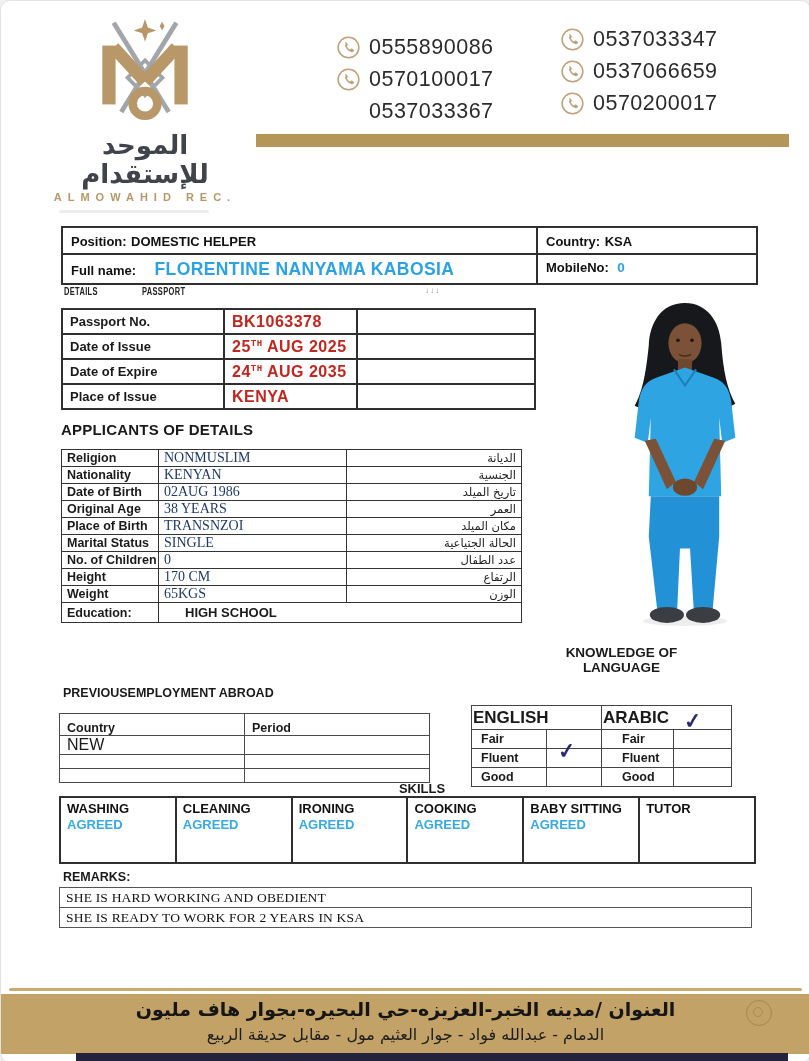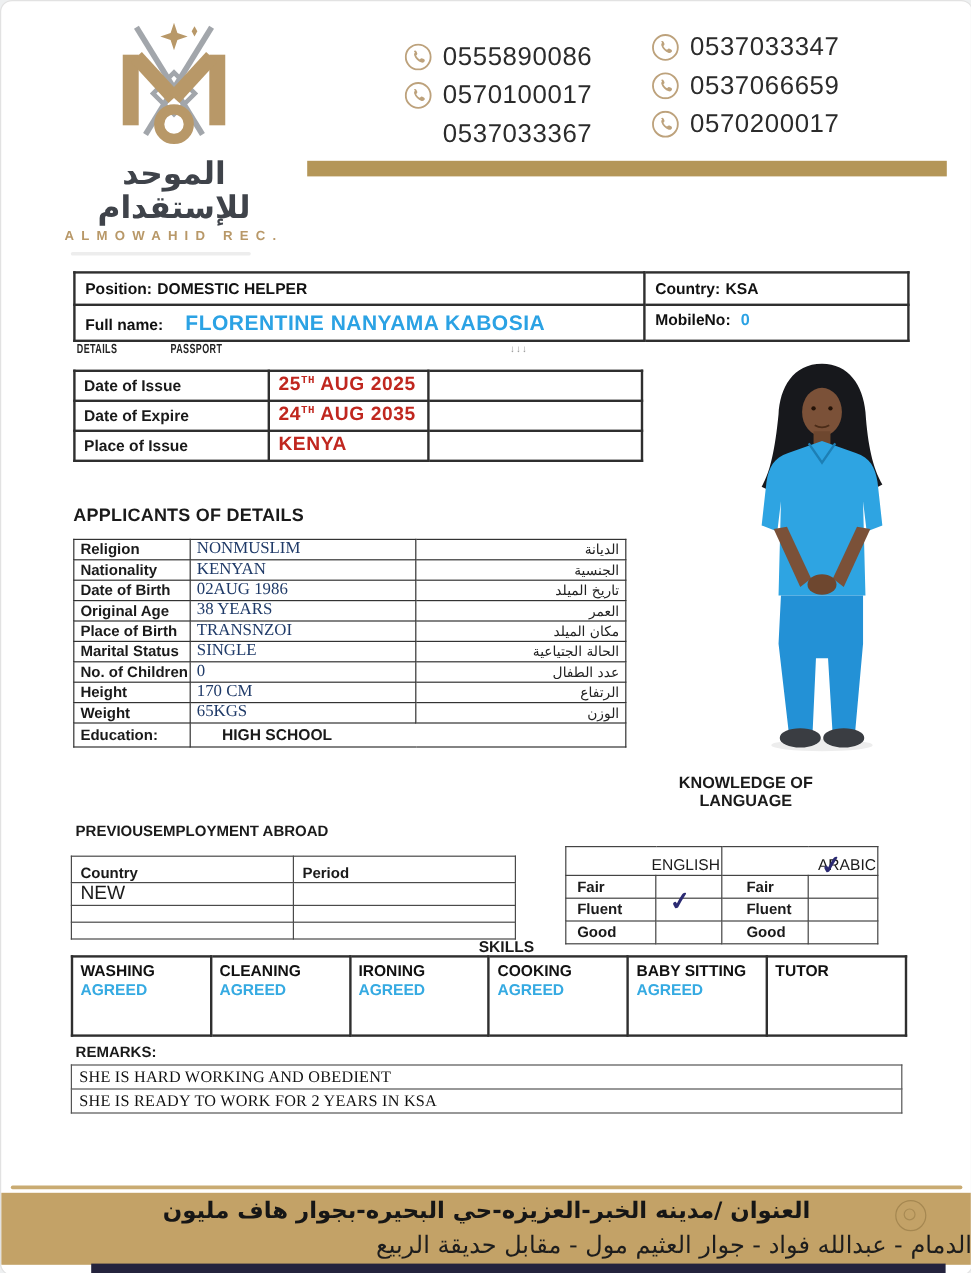--- a/index.html
+++ b/index.html
@@ -62,21 +62,21 @@
   .h-employ{left:62px;top:685px;font-size:12.5px;font-weight:bold;}
   .emp-table{left:58px;top:712px;width:370px;}
   .emp-table td{border:1.5px solid #4a4a4a;padding:0 7px;}
   .emp-h{font-weight:bold;font-size:12.5px;height:21px;vertical-align:bottom;}
   .emp-c{font-weight:normal;font-size:16px;height:15px;padding-left:35px;}
   .emp-e{height:13px;}
 
   
   .lang-table{left:470px;top:704px;width:260px;}
   .lang-table td{border:1.5px solid #444;}
-  .lg-h{font-weight:normal;font-size:13px;text-align:right;height:21px;vertical-align:bottom;}
+  .lg-h{font-weight:bold;font-size:17px;text-align:left;height:21px;vertical-align:bottom;}
   .lg-l{font-weight:bold;font-size:12.5px;height:16px;padding-left:9px;}
   .lg-l2{font-weight:bold;font-size:12.5px;height:16px;padding-left:20px;}
   .lg-c{height:16px;}
   .check{font-size:21px;font-weight:bold;color:#2b2a72;transform:rotate(-6deg);}
   .chk-en{left:557px;top:738px;}
   .chk-ar{left:683px;top:708px;}
 
   
   .h-skills{left:368px;top:780px;width:106px;text-align:center;font-size:13px;font-weight:bold;}
   .sk-table{left:58px;top:795px;width:697px;}
@@ -88,22 +88,22 @@
   .h-remarks{left:62px;top:869px;font-size:12.5px;font-weight:bold;}
   .rem-table{left:58px;top:886px;width:693px;}
   .rem-table td{border:1.5px solid #555;height:19px;padding:0 6px;
     font-family:"Liberation Serif",serif;font-size:13.5px;color:#111;letter-spacing:.2px;}
 
   
   .foot-line{left:8px;top:987px;width:793px;height:3px;background:#c9ab72;border-radius:2px;}
   .foot-band{left:0;top:993px;width:809px;height:60px;background:#c3a267;}
   .foot-ar1{position:absolute;left:0;top:4px;width:100%;text-align:center;
     font-family:"DejaVu Sans",sans-serif;font-weight:bold;font-size:19px;color:#161616;direction:rtl;}
-  .foot-ar2{position:absolute;left:0;top:31px;width:100%;
-    font-family:"DejaVu Sans",sans-serif;font-size:20px;color:#1d1d1d;direction:rtl;}
+  .foot-ar2{position:absolute;left:0;top:31px;width:100%;text-align:center;
+    font-family:"DejaVu Sans",sans-serif;font-size:16px;color:#1d1d1d;direction:rtl;}
   .foot-emblem{position:absolute;right:38px;top:6px;width:24px;height:24px;border:1.5px solid rgba(110,85,40,.35);
     border-radius:50%;}
   .foot-emblem::after{content:"";position:absolute;left:6px;top:6px;width:8px;height:8px;
     border:1.5px solid rgba(110,85,40,.3);border-radius:50%;}
   .bottom-bar{left:75px;top:1052px;width:712px;height:9px;background:#24233d;}
 </style>
 </head>
 <body>
 
 <div class="page">
@@ -140,21 +140,21 @@
           <path d="M8.2 6.9c.8-.8 1.9-.5 2.3.4l.6 1.3c.3.6.1 1.3-.4 1.7l-.5.4c.8 1.7 1.7 2.6 3.3 3.4l.4-.5c.4-.5 1.1-.7 1.7-.4l1.3.6c.9.4 1.2 1.5.4 2.3-.6.6-1.5 1-2.4.7-3-.9-5.5-3.4-6.4-6.4-.3-.9.1-1.8.7-2.4z" fill="#bda27c"></path>
         </svg>
       <span class="phone-num">0570100017</span>
     </div>
     <div class="phone-row">
       <span class="ph-spacer"></span>
       <span class="phone-num">0537033367</span>
     </div>
   </div>
 
-  <div class="abs phone-col" style="left:542px;top:25px;">
+  <div class="abs phone-col" style="left:560px;top:25px;">
     <div class="phone-row">
       <svg width="23" height="23" viewBox="0 0 24 24">
           <circle cx="12" cy="12" r="10.8" fill="none" stroke="#bda27c" stroke-width="1.6"></circle>
           <path d="M8.2 6.9c.8-.8 1.9-.5 2.3.4l.6 1.3c.3.6.1 1.3-.4 1.7l-.5.4c.8 1.7 1.7 2.6 3.3 3.4l.4-.5c.4-.5 1.1-.7 1.7-.4l1.3.6c.9.4 1.2 1.5.4 2.3-.6.6-1.5 1-2.4.7-3-.9-5.5-3.4-6.4-6.4-.3-.9.1-1.8.7-2.4z" fill="#bda27c"></path>
         </svg>
       <span class="phone-num">0537033347</span>
     </div>
     <div class="phone-row">
       <svg width="23" height="23" viewBox="0 0 24 24">
           <circle cx="12" cy="12" r="10.8" fill="none" stroke="#bda27c" stroke-width="1.6"></circle>
@@ -208,20 +208,25 @@
   </div>
   <div class="abs arrows">↓↓↓</div>
 
   <table class="abs pass-table">
     <colgroup>
         <col style="width:162px">
         <col style="width:133px">
         <col style="width:178px">
       </colgroup>
     <tbody>
+        <tr>
+      <td class="pl">Passport No.</td>
+      <td class="pv"><span>BK1063378</span><sup></sup><span></span></td>
+      <td></td>
+    </tr>
     <tr>
       <td class="pl">Date of Issue</td>
       <td class="pv"><span>25</span><sup>TH</sup><span> AUG 2025</span></td>
       <td></td>
     </tr>
     <tr>
       <td class="pl">Date of Expire</td>
       <td class="pv"><span>24</span><sup>TH</sup><span> AUG 2035</span></td>
       <td></td>
     </tr>

